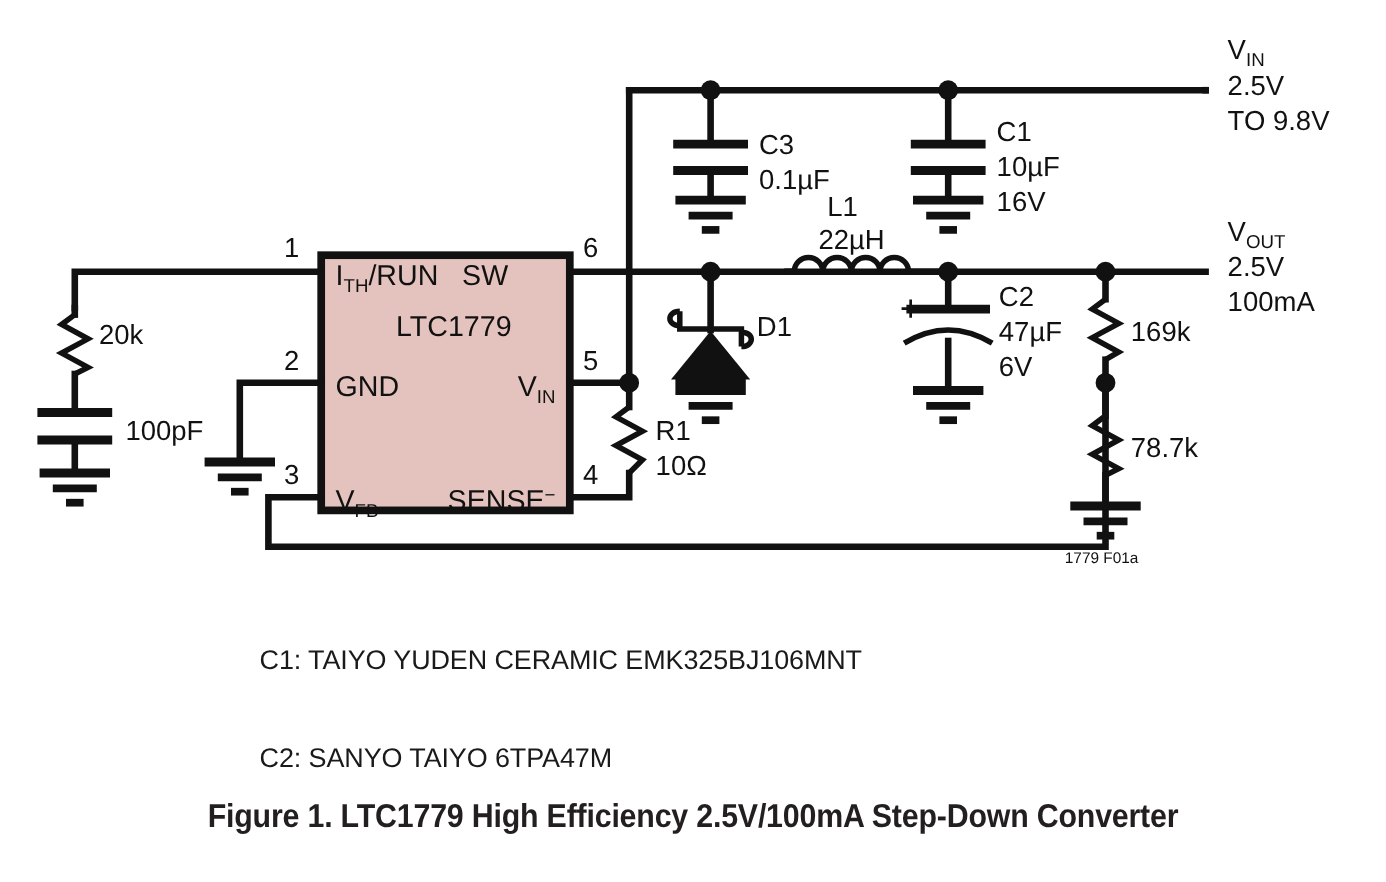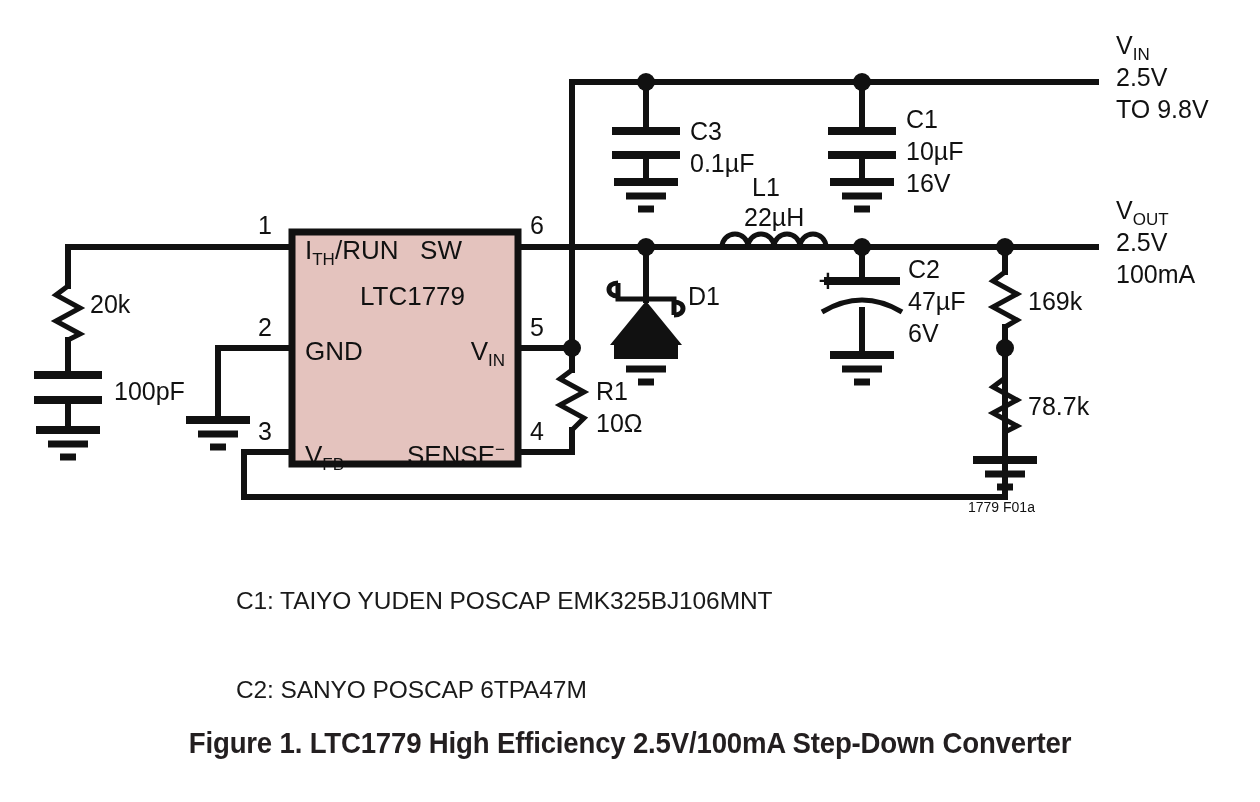--- a/index.html
+++ b/index.html
@@ -235,20 +235,20 @@
         <tspan>V</tspan><tspan class="sub" dy="6">OUT</tspan>
       </text>
       <text class="lbl" x="1116" y="251">2.5V</text>
       <text class="lbl" x="1116" y="283">100mA</text>
     </g>
 
     <text class="tiny" x="968" y="512">1779 F01a</text>
   </svg>
 
   <div class="notes">
-    <div>C1: TAIYO YUDEN POSCAP EMK325BJ106MNT</div>
-    <div>C2: SANYO POSCAP 6TPA47M</div>
+    <div>C1: TAIYO YUDEN CERAMIC EMK325BJ106MNT</div>
+    <div>C2: SANYO TAIYO 6TPA47M</div>
     
   </div>
 
   <div class="caption">Figure 1. LTC1779 High Efficiency 2.5V/100mA Step-Down Converter</div>
 
 </div>
 
 </body></html>

